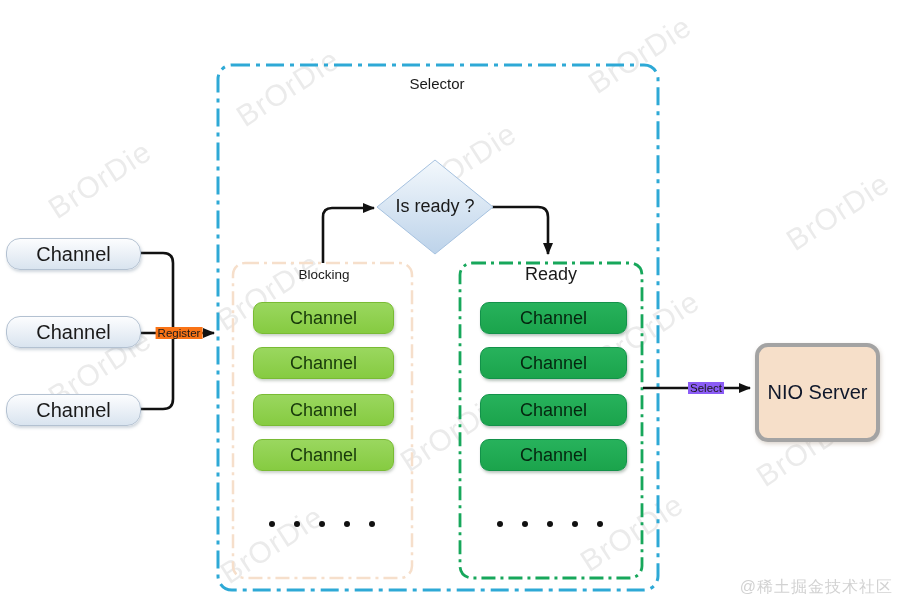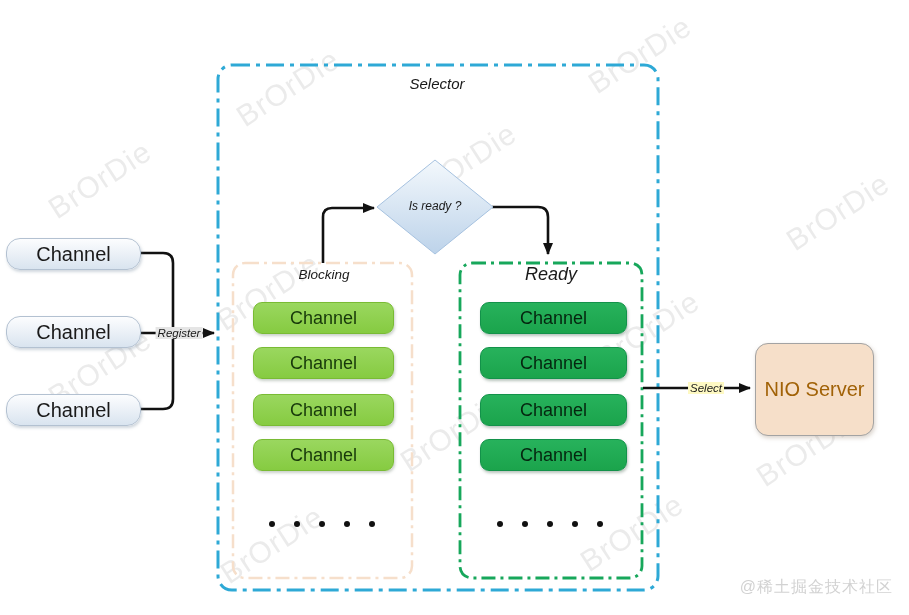--- a/index.html
+++ b/index.html
@@ -34,32 +34,32 @@
     font-size:18px;color:#17380a;
   }
   .chan-dark{
     left:480px;width:145px;height:30px;border-radius:9px;
     background:linear-gradient(#27b25c,#1ba44c);
     border:1px solid #13924a;box-shadow:1px 2px 3px rgba(80,110,90,0.4);
     font-size:18px;color:#05250f;
   }
   .server{
     left:755px;top:343px;width:117px;height:91px;border-radius:13px;
-    background:#f6dfc9;border:1px solid #a3a3a3;
+    background:#f6dfc9;border:4px solid #a3a3a3;
     box-shadow:1px 2px 4px rgba(150,130,110,0.35);
-    font-size:20px;color:#a16207;
+    font-size:20px;color:#0f172a;
   }
   
-  .lbl{position:absolute;z-index:2;transform:translate(-50%,-50%);white-space:nowrap;color:#1a1a1a;font-style:italic;}
+  .lbl{position:absolute;z-index:2;transform:translate(-50%,-50%);white-space:nowrap;color:#1a1a1a;}
   .lbl-selector{left:437px;top:83px;font-size:15px;}
   .lbl-blocking{left:324px;top:274px;font-size:13.5px;}
   .lbl-ready{left:551px;top:274px;font-size:18px;}
-  .lbl-isready{left:435px;top:206px;font-size:12px;}
-  .lbl-register{left:179px;top:333px;font-size:11.5px;background:#e5e5e5;padding:0 2px;}
-  .lbl-select{left:706px;top:388px;font-size:11.5px;background:#fef9c3;padding:0 2px;}
+  .lbl-isready{left:435px;top:206px;font-size:18px;}
+  .lbl-register{left:179px;top:333px;font-size:11.5px;background:#f97316;padding:0 2px;}
+  .lbl-select{left:706px;top:388px;font-size:11.5px;background:#8b5cf6;padding:0 2px;}
   
   .dots{position:absolute;z-index:2;width:106px;top:521px;display:flex;justify-content:space-between;}
   .dots span{width:6px;height:6px;border-radius:50%;background:#111;}
   .dots-blocking{left:269px;}
   .dots-ready{left:497px;}
 </style>
 </head>
 <body>
 
 <div class="canvas">

